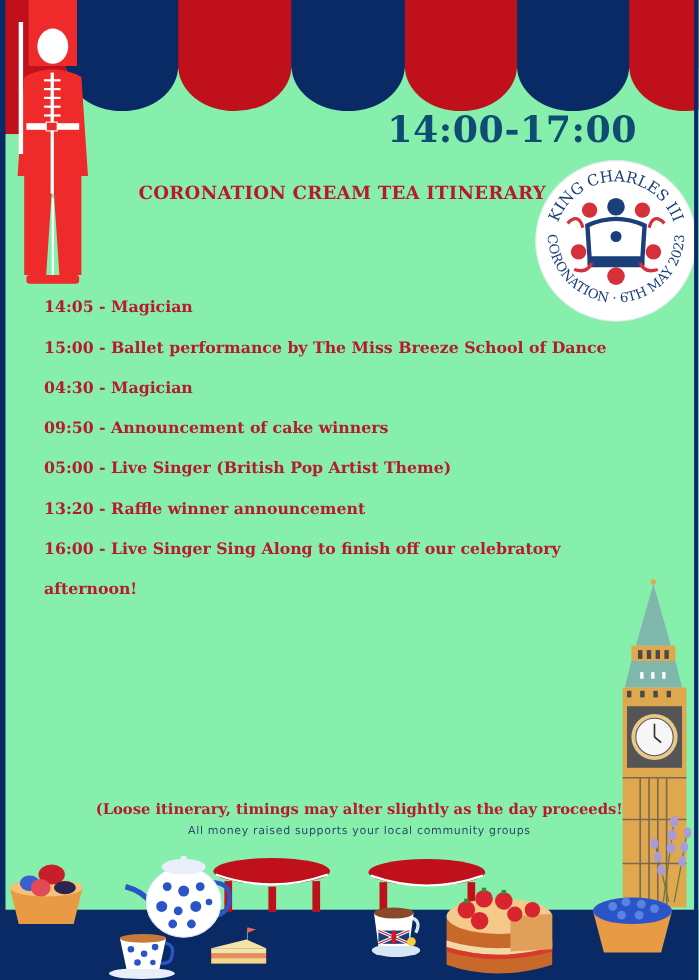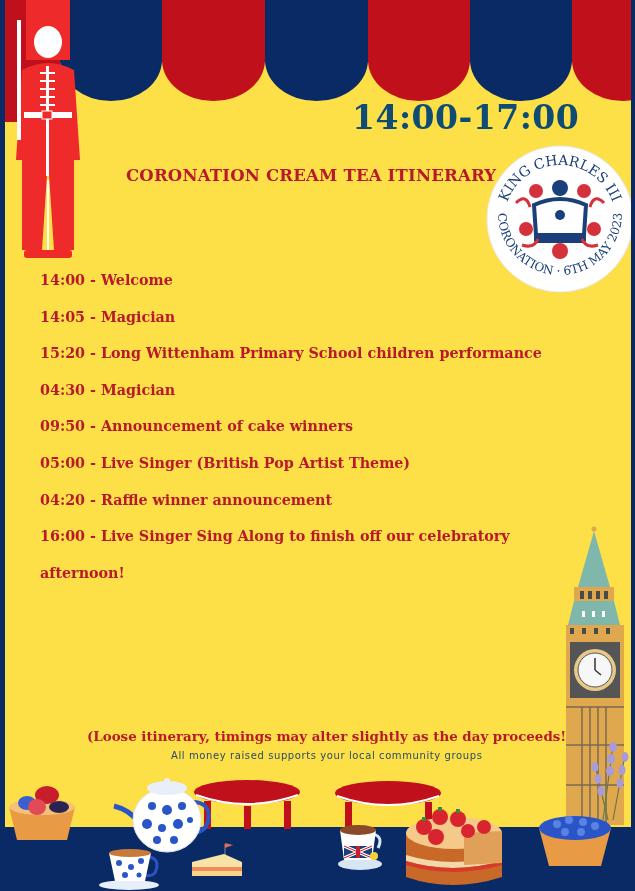--- a/index.html
+++ b/index.html
@@ -1,17 +1,17 @@
 <!DOCTYPE html>
 <html><head>
 <meta charset="utf-8">
 <style>
   html, body { margin: 0; padding: 0; }
   body { width: 635px; height: 891px; overflow: hidden; background: #ffffff; font-family: "DejaVu Serif", serif; }
-  .poster { position: relative; width: 635px; height: 891px; background: #fde047; overflow: hidden; }
+  .poster { position: relative; width: 635px; height: 891px; background: #86efac; overflow: hidden; }
   .border-left { position: absolute; left: 0; top: 0; width: 5px; height: 891px; background: #0a2a66; z-index: 5; }
   .border-right { position: absolute; right: 0; top: 0; width: 4px; height: 891px; background: #0a2a66; z-index: 5; }
   .awning { position: absolute; top: 0; left: 0; width: 635px; height: 122px; }
   .time-range { position: absolute; top: 98px; left: 352px; font-family: "DejaVu Serif", serif; font-weight: bold; font-size: 33px; color: #0f4c73; letter-spacing: 0.5px; }
   .title { position: absolute; top: 166px; left: 116px; font-weight: bold; font-size: 16.5px; color: #b8192b; letter-spacing: 0.2px; white-space: nowrap; margin-left: 10px; }
   .date { position: absolute; top: 225px; left: 210px; font-weight: bold; font-size: 16.5px; color: #b8192b; white-space: nowrap; }
   .schedule { position: absolute; top: 270px; left: 40px; margin: 0; padding: 0; list-style: none; }
   .schedule li { height: 36.6px; line-height: 20px; font-weight: bold; font-size: 14.3px; color: #b8192b; white-space: nowrap; }
   .schedule li.wrap { white-space: normal; width: 470px; line-height: 36.6px; height: auto; margin-top: -8px; }
   .note { position: absolute; top: 728px; left: 87px; font-weight: bold; font-size: 13.4px; color: #b8192b; white-space: nowrap; }
@@ -76,27 +76,26 @@
     <circle cx="108" cy="86" r="7" fill="#d4313a"></circle>
     <circle cx="74" cy="108" r="8" fill="#d4313a"></circle>
     <circle cx="74" cy="45" r="8" fill="#1b3f7a"></circle>
     <path d="M50,92 L48,62 Q74,50 100,62 L98,92 Z" fill="none" stroke="#1b3f7a" stroke-width="4"></path>
     <rect x="48" y="92" width="52" height="8" rx="3" fill="#1b3f7a"></rect>
     <circle cx="74" cy="72" r="5" fill="#1b3f7a"></circle>
     <path d="M30,60 q10,-10 14,4 M118,60 q-10,-10 -14,4 M36,102 q12,4 16,-6 M112,102 q-12,4 -16,-6" stroke="#d4313a" stroke-width="3" fill="none"></path>
   </svg>
 
   <ul class="schedule">
-    <li>14:00 - Welcome</li>
     <li>14:05 - Magician</li>
-    <li>15:20 - Long Wittenham Primary School children performance</li>
+    <li>15:00 - Ballet performance by The Miss Breeze School of Dance</li>
     <li>04:30 - Magician</li>
     <li>09:50 - Announcement of cake winners</li>
     <li>05:00 - Live Singer (British Pop Artist Theme)</li>
-    <li>04:20 - Raffle winner announcement</li>
+    <li>13:20 - Raffle winner announcement</li>
     <li class="wrap">16:00 - Live Singer Sing Along to finish off our celebratory afternoon!</li>
   </ul>
 
   <div class="note">(Loose itinerary, timings may alter slightly as the day proceeds!)</div>
   <div class="support">All money raised supports your local community groups</div>
 
   <svg class="tower" viewBox="0 0 72 300" width="72" height="300">
     <circle cx="34" cy="4" r="2.5" fill="#e0a84e"></circle>
     <path d="M34,6 L50,62 L18,62 Z" fill="#7fb7ac"></path>
     <rect x="14" y="62" width="40" height="14" fill="#e0a84e"></rect>

